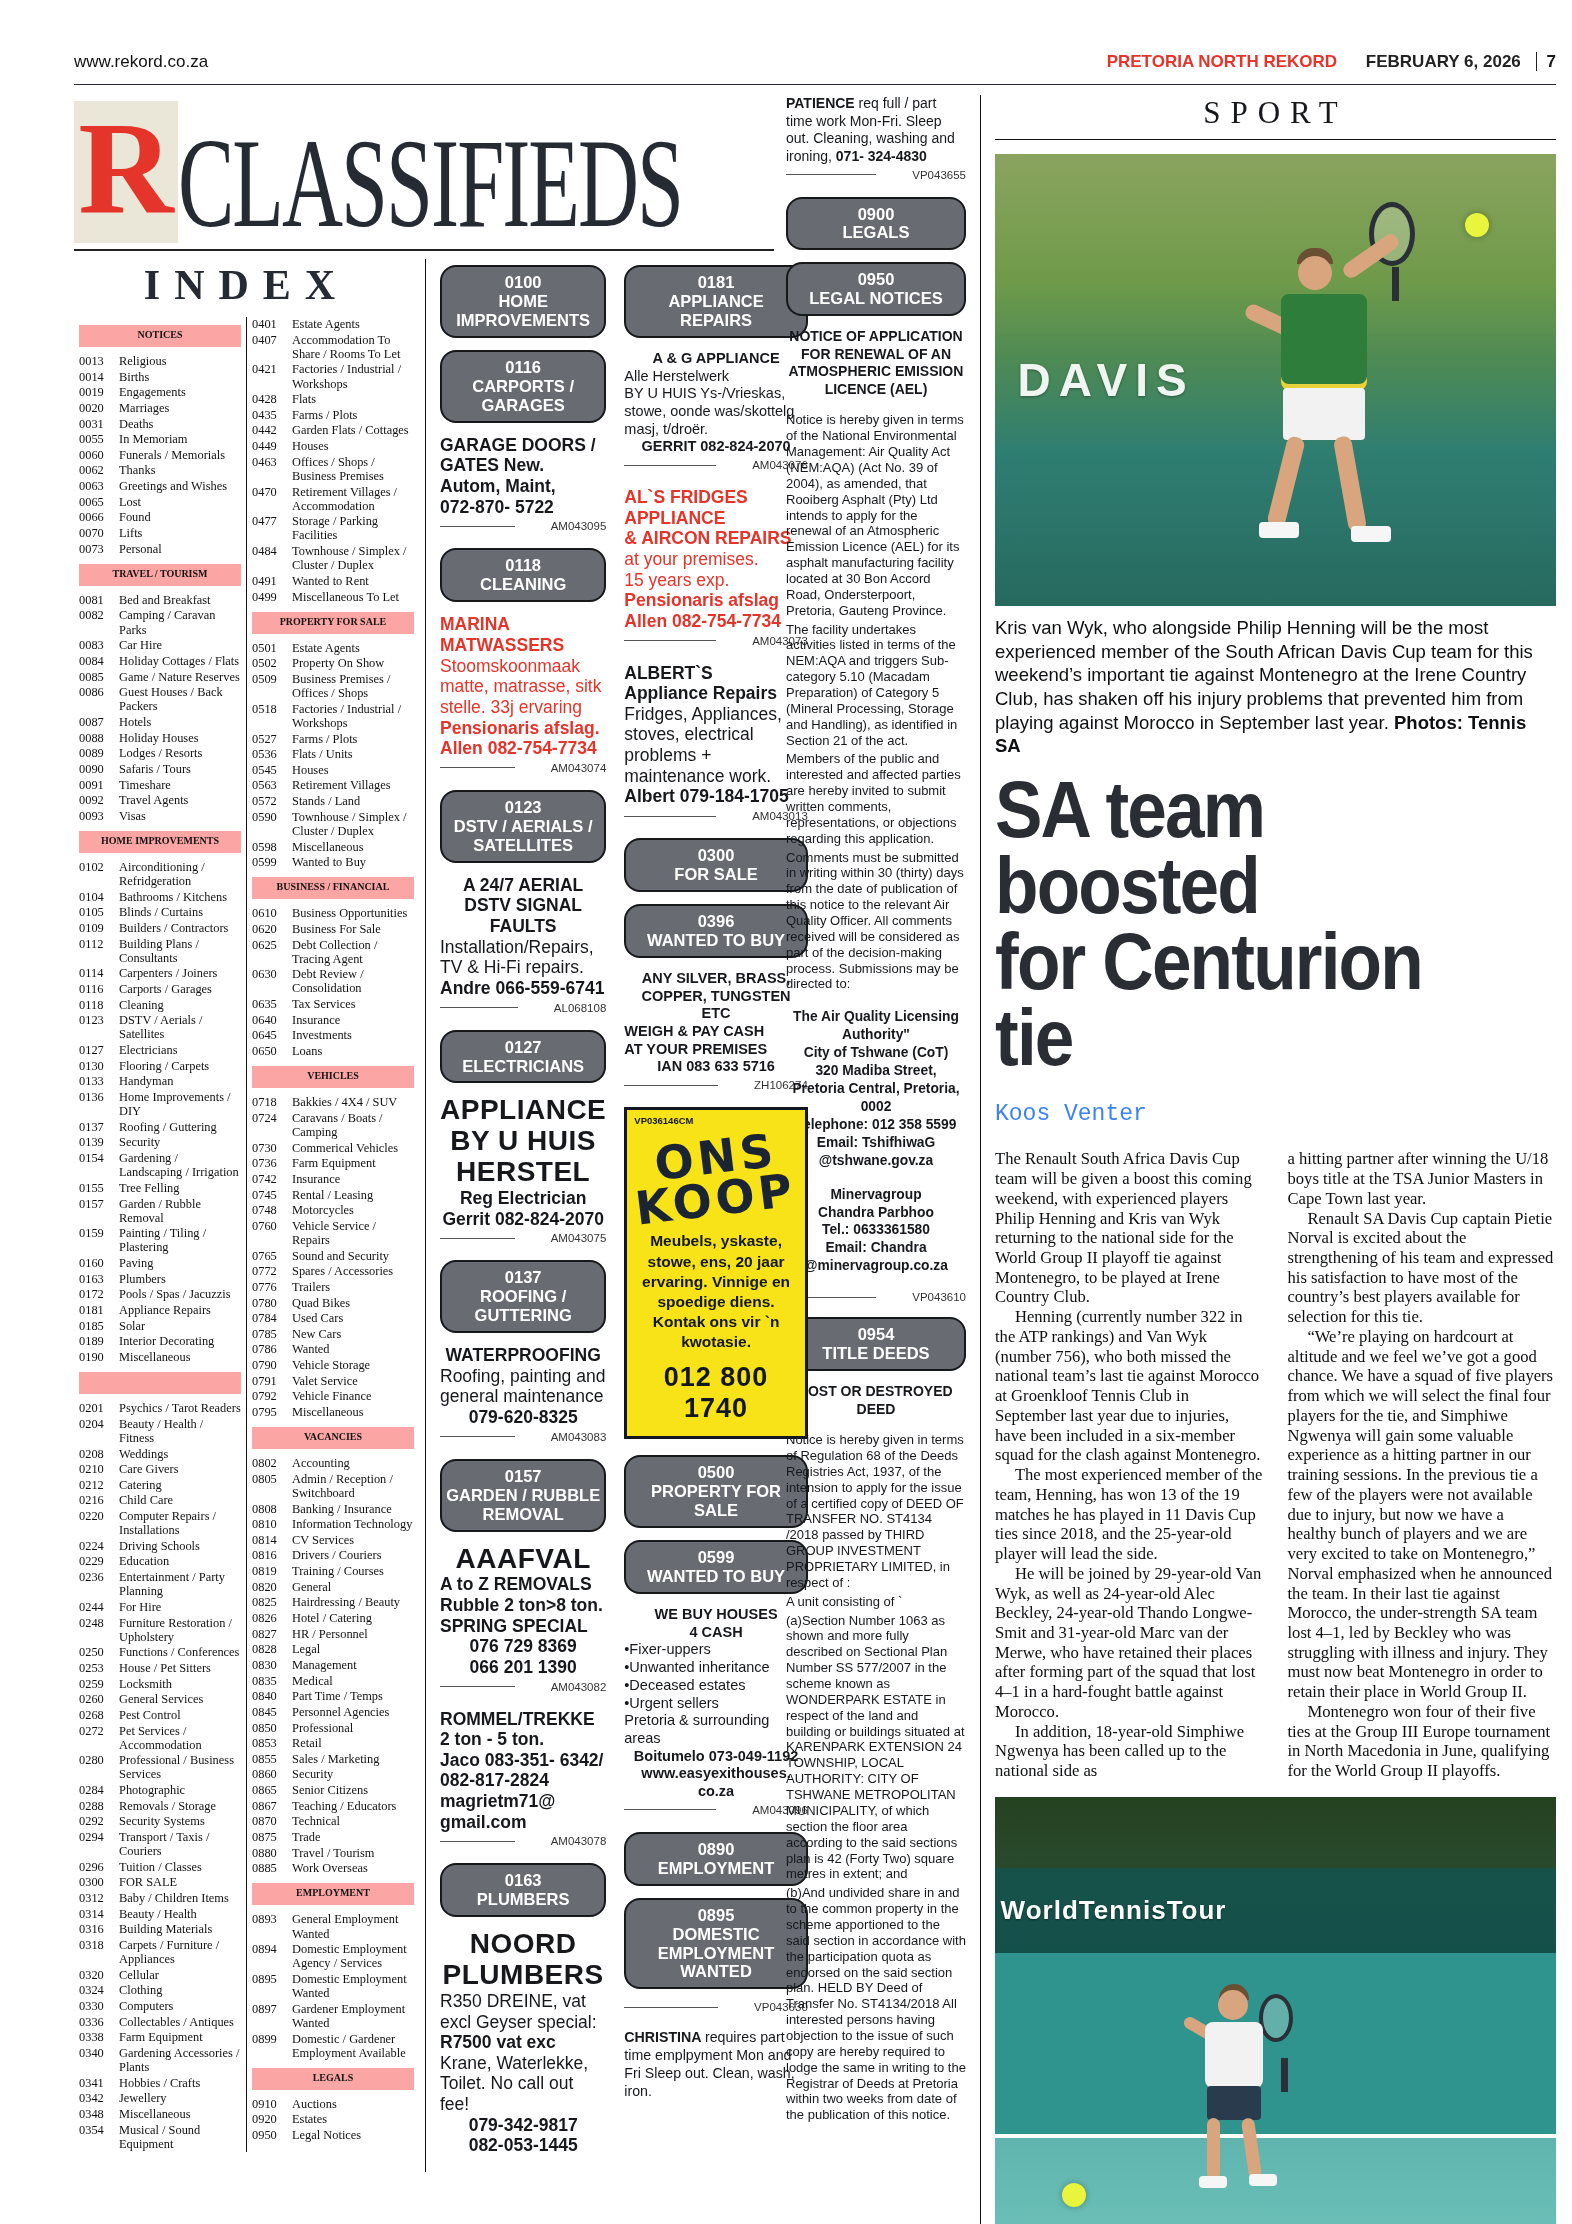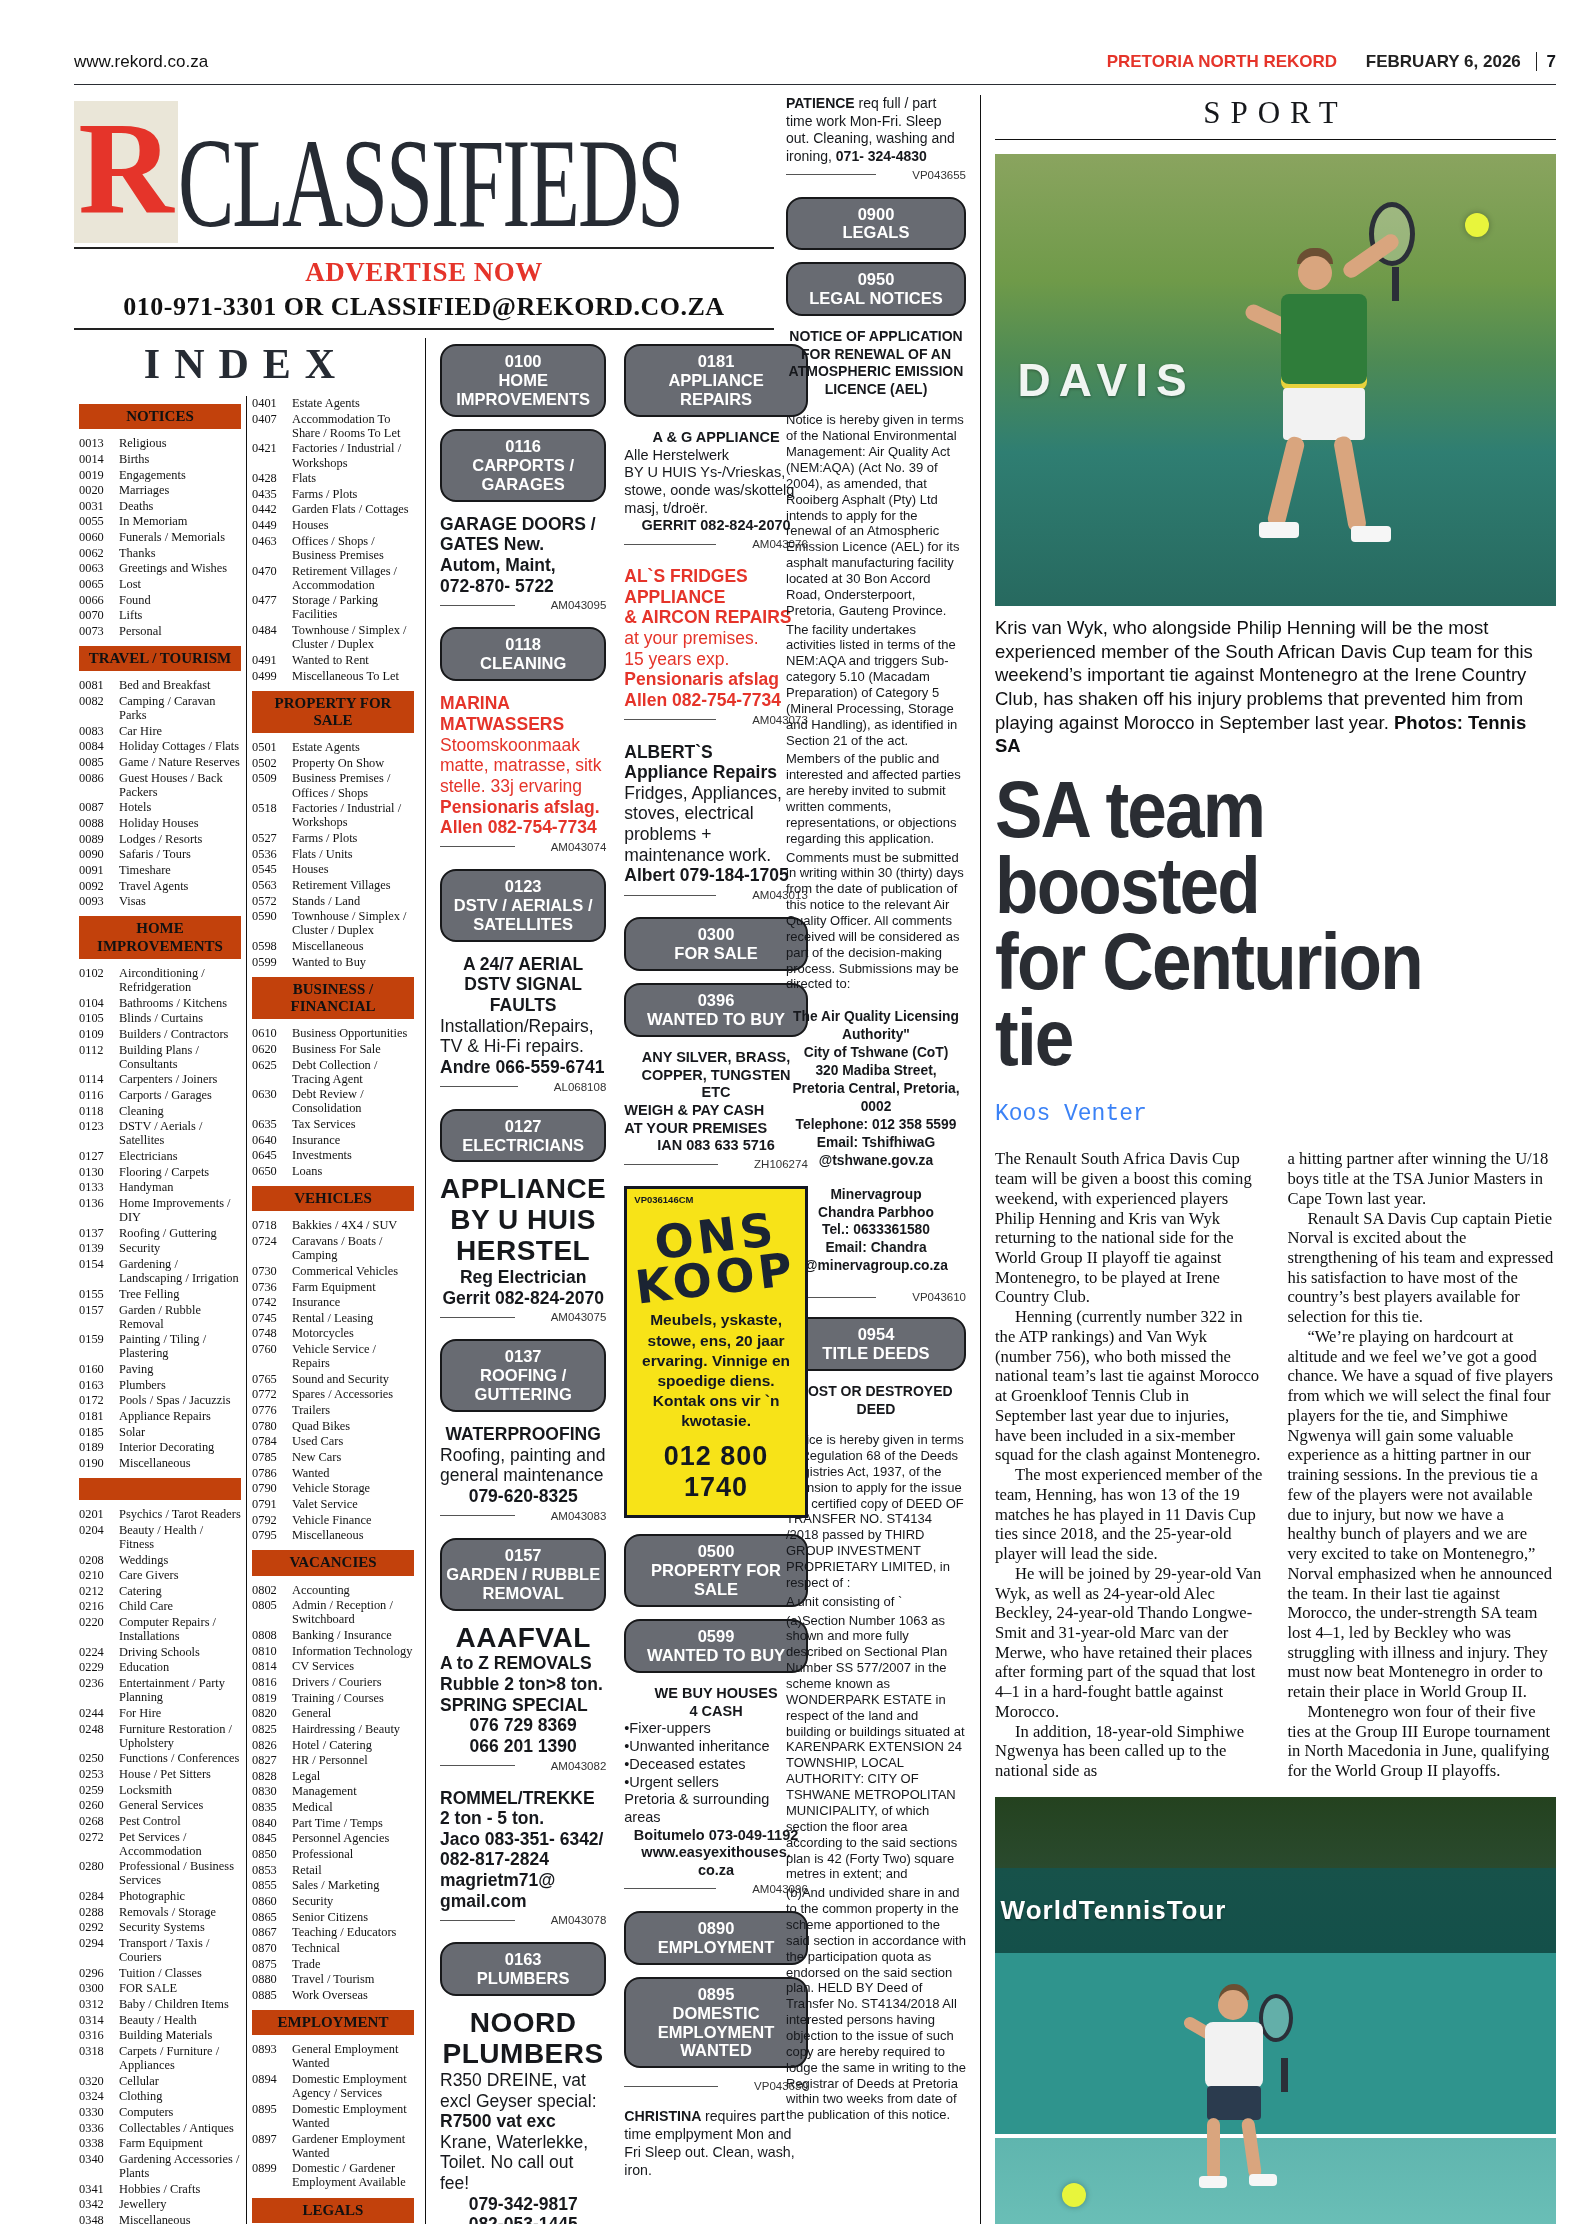--- a/index.html
+++ b/index.html
@@ -40,22 +40,22 @@
     font-size:26px; margin-top:4px; letter-spacing:.5px; }
 
   
   .mainrow { display:flex; margin-top:8px; }
   .idxwrap { width:352px; flex:none; border-right:1.5px solid #111; padding-right:6px; }
   .idx-title { font-family:"Liberation Serif", serif; font-weight:bold; font-size:42px;
     text-align:center; letter-spacing:14px; color:#262b33; margin:2px 0 8px; }
   .idxcols { display:flex; }
   .idx-sub { flex:1; padding:0 5px; }
   .idx-sub:first-child { border-right:1.5px solid #111; }
-  .idx-head { background:#c2410c; color:#111; font-family:"Liberation Serif", serif;
-    font-weight:bold; font-size:15px; text-align:center; padding:4px 2px; margin:8px 0 7px;
+  .idx-head { background:#fca5a5; color:#111; font-family:"Liberation Serif", serif;
+    font-weight:bold; font-size:10px; text-align:center; padding:4px 2px; margin:8px 0 7px;
     line-height:1.15; min-height:22px; }
   .idx-row { display:grid; grid-template-columns:36px 1fr; gap:4px;
     font-family:"Liberation Serif", serif; font-size:12.4px; line-height:1.14;
     margin-bottom:1.5px; color:#111; }
   .idx-code { text-align:left; }
 
   .adcol { flex:1; padding:0 8px 0 14px; }
   .adcol2 { padding-left:10px; }
 
   
@@ -156,24 +156,20 @@
 
 <div class="content">
 
   <div class="class-left">
     <div class="brand">
       <div class="brandrow">
         <div class="rbox">
           <span>R</span>
         </div>
         <div class="logoword">CLASSIFIEDS</div>
-      </div>
-      <div class="brand-sub">
-        <div class="advertise">ADVERTISE NOW</div>
-        <div class="contactline">010-971-3301 OR CLASSIFIED@REKORD.CO.ZA</div>
       </div>
     </div>
 
     <div class="mainrow">
       <div class="idxwrap">
         <div class="idx-title">INDEX</div>
         <div class="idxcols">
           <div class="idx-sub" id="idx-col1">
               <div class="idx-head">NOTICES</div>
               <div class="idx-row">

